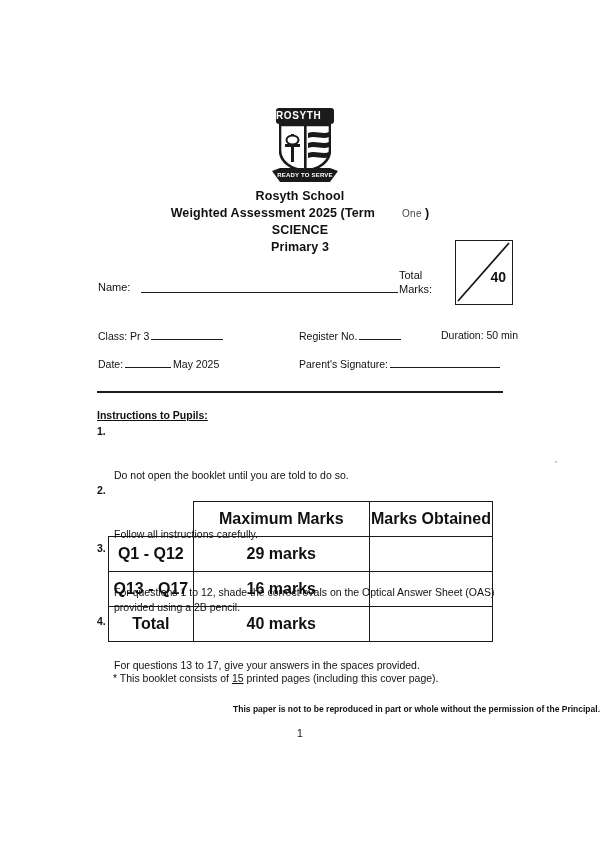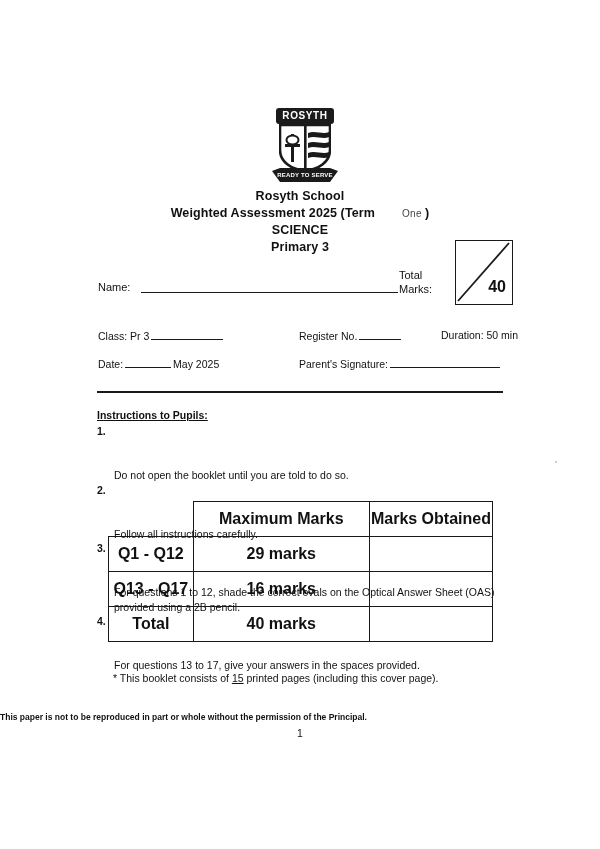--- a/index.html
+++ b/index.html
@@ -36,21 +36,21 @@
     left: 4px;
     top: 0;
     width: 58px;
     height: 16px;
     background: #1b1b1b;
     border-radius: 3px;
     color: #ffffff;
     font-size: 10px;
     font-weight: bold;
     letter-spacing: 0.6px;
-    text-align: center;
+    text-align: left;
     line-height: 16px;
   }
   .crest-shield {
     position: absolute;
     left: 7px;
     top: 16px;
     width: 52px;
     height: 48px;
   }
   .crest-banner {
@@ -129,22 +129,22 @@
     top: 240px;
     width: 58px;
     height: 65px;
     border: 1.5px solid #1a1a1a;
     box-sizing: border-box;
   }
   .marks-box svg { display: block; }
   .marks-total {
     position: absolute;
     right: 6px;
-    bottom: 8px;
-    font-size: 16px;
+    bottom: 19px;
+    font-size: 14px;
     font-weight: bold;
   }
 
   
   .meta-row {
     position: absolute;
     font-size: 10.5px;
     white-space: nowrap;
   }
   .meta-class  { left: 98px;  top: 329px; }
@@ -227,24 +227,23 @@
     left: 113px;
     top: 672px;
     font-size: 10.5px;
   }
   .footnote u { text-decoration: underline; }
   .copyright {
     position: absolute;
     left: 0;
     top: 704px;
     width: 600px;
-    text-align: left;
+    text-align: right;
     font-size: 8.5px;
     font-weight: bold;
-    margin-top: 8px;
   }
   .page-number {
     position: absolute;
     left: 0;
     top: 727px;
     width: 600px;
     text-align: center;
     font-size: 10.5px;
   }
 

